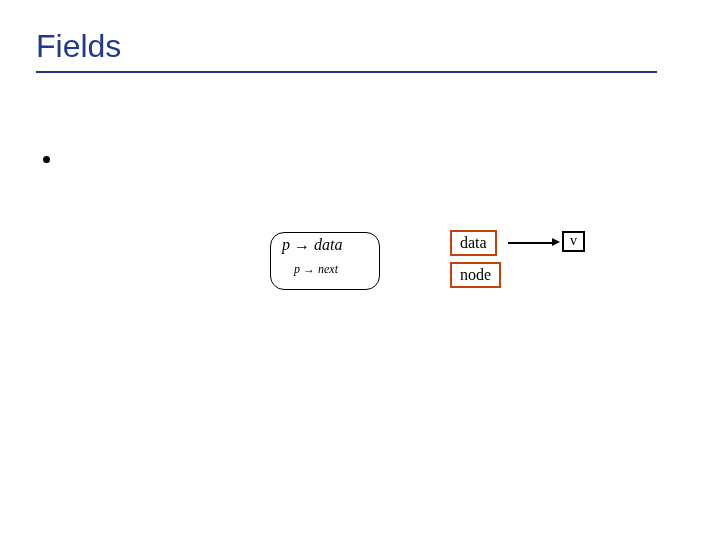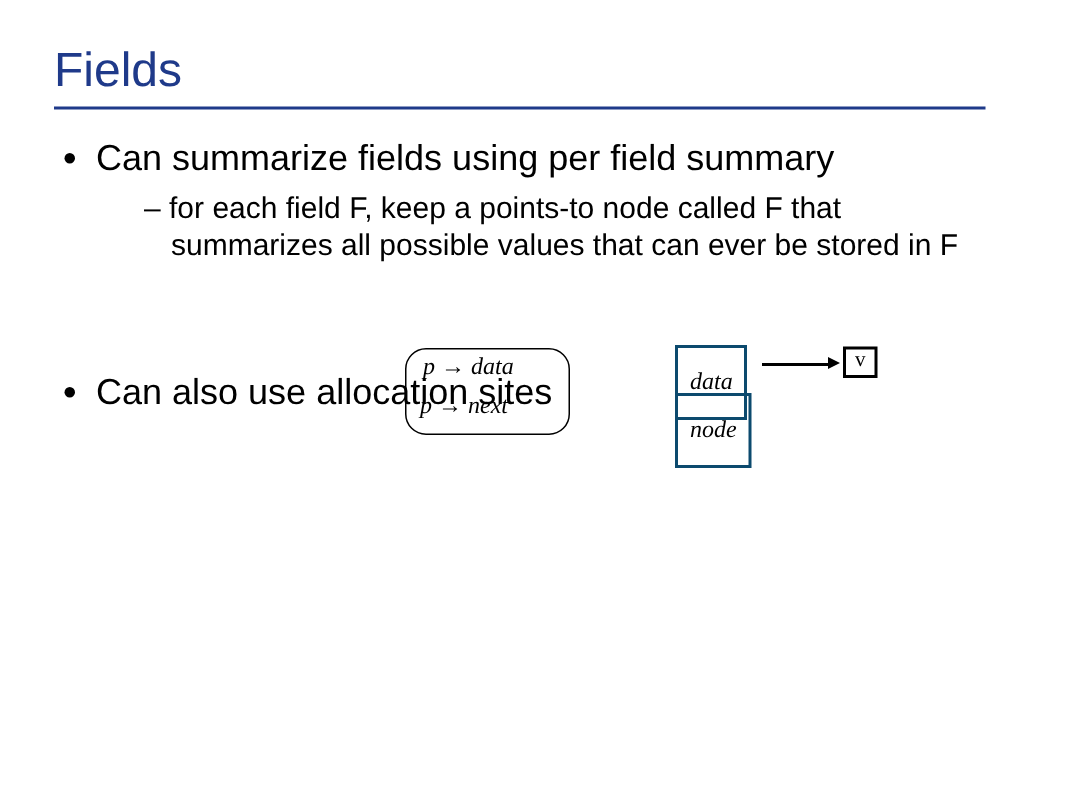--- a/index.html
+++ b/index.html
@@ -51,26 +51,25 @@
     padding-left: 18px;
   }
   ul.sub > li::before {
     content: "– ";
   }
   .sketch {
     position: absolute;
     font-family: "Comic Sans MS", "Segoe Script", cursive;
   }
   .box {
-    border: 2px solid #0c4a6e;
-    padding: 14px 8px;
+    border: 2px solid #c2410c;
+    padding: 2px 8px;
     display: inline-block;
     line-height: 1.1;
     font-family: "Comic Sans MS", "Segoe Script", cursive;
-    font-style: italic;
   }
   .small-box {
     border: 2px solid #000;
     padding: 0 6px;
     display: inline-block;
     font-size: 14px;
     line-height: 1.2;
     font-family: "Comic Sans MS", "Segoe Script", cursive;
   }
   .arrow-line {
@@ -87,44 +86,35 @@
   }
 </style>
 </head>
 <body>
 
 <div class="slide">
 
   <div class="title">Fields</div>
   <hr class="rule">
 
-  <ul class="top">
-    <li>
-      <span>Can summarize fields using per field summary</span>
-      <ul class="sub">
-        <li>for each field F, keep a points-to node called F that summarizes all possible values that can ever be stored in F</li>
-      </ul>
-    </li>
-  </ul>
 
   <div class="sketch" style="left:270px; top:232px; width:400px; height:70px;">
 
     <div style="position:absolute; left:0; top:0; width:108px; height:56px; border:1.5px solid #000; border-radius:14px;"></div>
     <div style="position:absolute; left:12px; top:4px; font-size:16px; font-style:italic;">p → data</div>
-    <div style="position:absolute; left:10px; top:30px; font-size:16px; font-style:italic;">p → next</div>
+    <div style="position:absolute; left:24px; top:30px; font-size:12px; font-style:italic;">p → next</div>
 
     <div style="position:absolute; left:180px; top:-2px;" class="box">data</div>
 
     <div style="position:absolute; left:180px; top:30px;" class="box">node</div>
 
     <div class="arrow-line" style="left:238px; top:10px; width:44px;"></div>
     <div class="arrow-head" style="left:282px; top:6px;"></div>
 
     <div style="position:absolute; left:292px; top:-1px;" class="small-box">v</div>
   </div>
 
   <ul class="top" style="margin-top:70px;">
     <li>
-      <span>Can also use allocation sites</span>
     </li>
   </ul>
 
 </div>
 
 </body></html>

